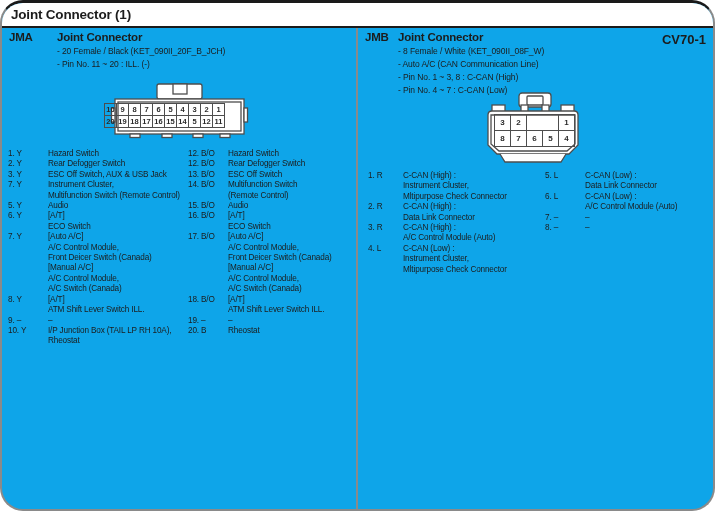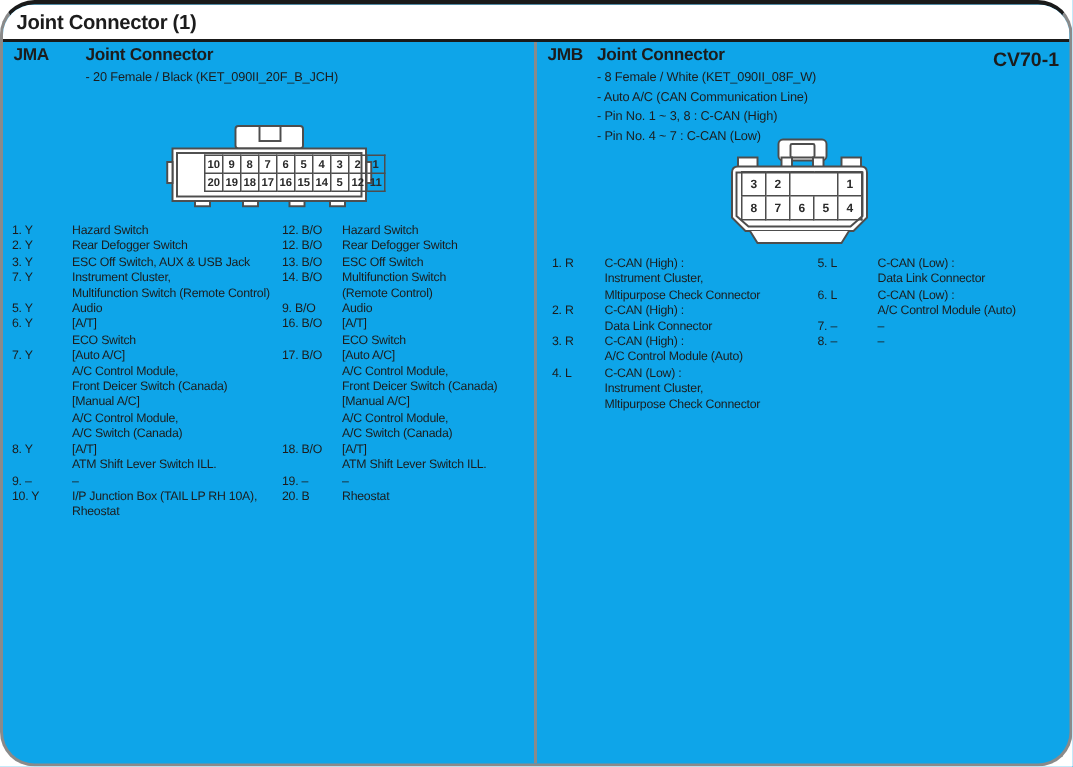--- a/index.html
+++ b/index.html
@@ -38,35 +38,36 @@
     <span class="hdr-title">Joint Connector (1)</span>
     <span class="hdr-code">CV70-1</span>
   </div>
 
   <div class="divider"></div>
 
   <span class="sec-label" style="left:7px;top:28px;">JMA</span>
   <span class="sec-title" style="left:55px;top:28px;">Joint Connector</span>
   <div class="notes" style="left:55px;top:42px;">
       <div>- 20 Female / Black (KET_090II_20F_B_JCH)</div>
+      <div>- Pin No. 11 ~ 20 : ILL. (-)</div>
     </div>
 
   <svg class="conn-svg" style="left:103px;top:78px;" width="150" height="62" viewBox="0 0 150 62">
     <rect x="52" y="3" width="45" height="15" rx="2"></rect>
     <rect x="68" y="3" width="14" height="10"></rect>
     <rect x="10" y="18" width="129" height="35"></rect>
     <rect x="13" y="21" width="123" height="29"></rect>
     <rect x="6.5" y="27" width="3.5" height="14"></rect>
     <rect x="139" y="27" width="3.5" height="14"></rect>
     <rect x="25" y="53" width="10" height="3.5"></rect>
     <rect x="57" y="53" width="10" height="3.5"></rect>
     <rect x="88" y="53" width="10" height="3.5"></rect>
     <rect x="115" y="53" width="10" height="3.5"></rect>
   </svg>
-  <table class="grid-table" id="jma-grid" style="left:134px;top:100px;">
+  <table class="grid-table" id="jma-grid" style="left:102px;top:100px;">
     <colgroup>
         <col style="width:12px">
         <col style="width:12px">
         <col style="width:12px">
         <col style="width:12px">
         <col style="width:12px">
         <col style="width:12px">
         <col style="width:12px">
         <col style="width:12px">
         <col style="width:12px">
@@ -134,21 +135,21 @@
         </tr>
         <tr>
           <td></td>
           <td>Multifunction Switch (Remote Control)</td>
           <td></td>
           <td>(Remote Control)</td>
         </tr>
         <tr>
           <td>5. Y</td>
           <td>Audio</td>
-          <td>9. B/O</td>
+          <td>15. B/O</td>
           <td>Audio</td>
         </tr>
         <tr>
           <td>6. Y</td>
           <td>[A/T]</td>
           <td>16. B/O</td>
           <td>[A/T]</td>
         </tr>
         <tr>
           <td></td>

